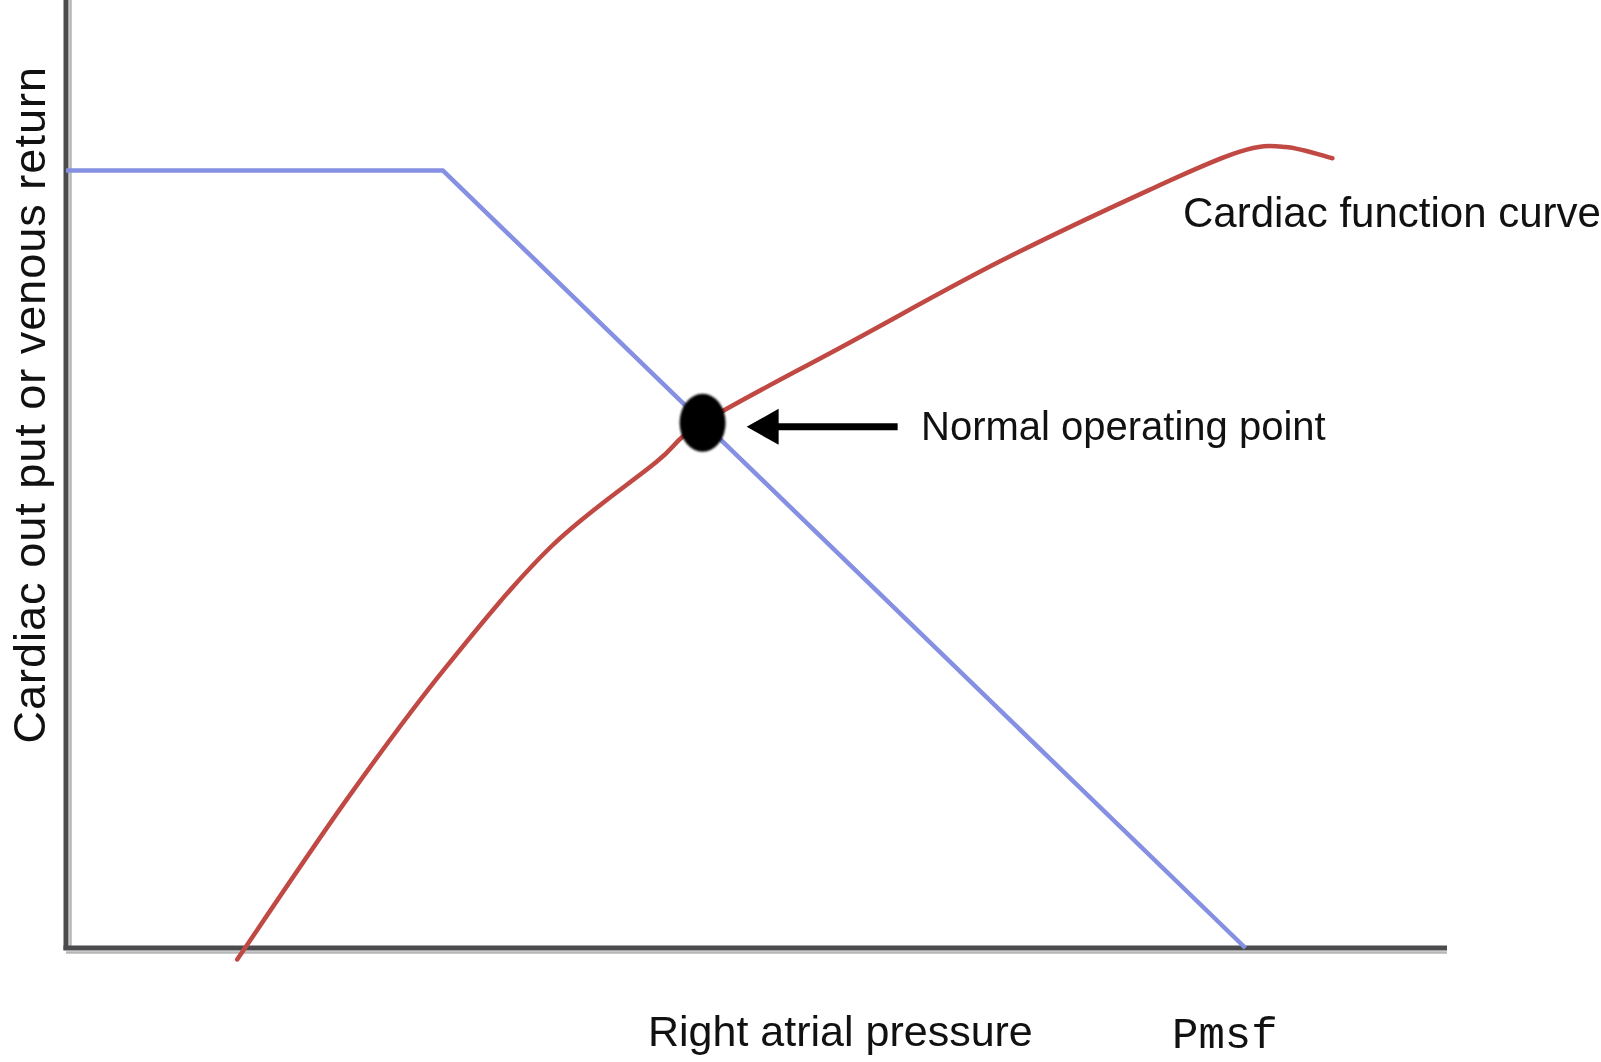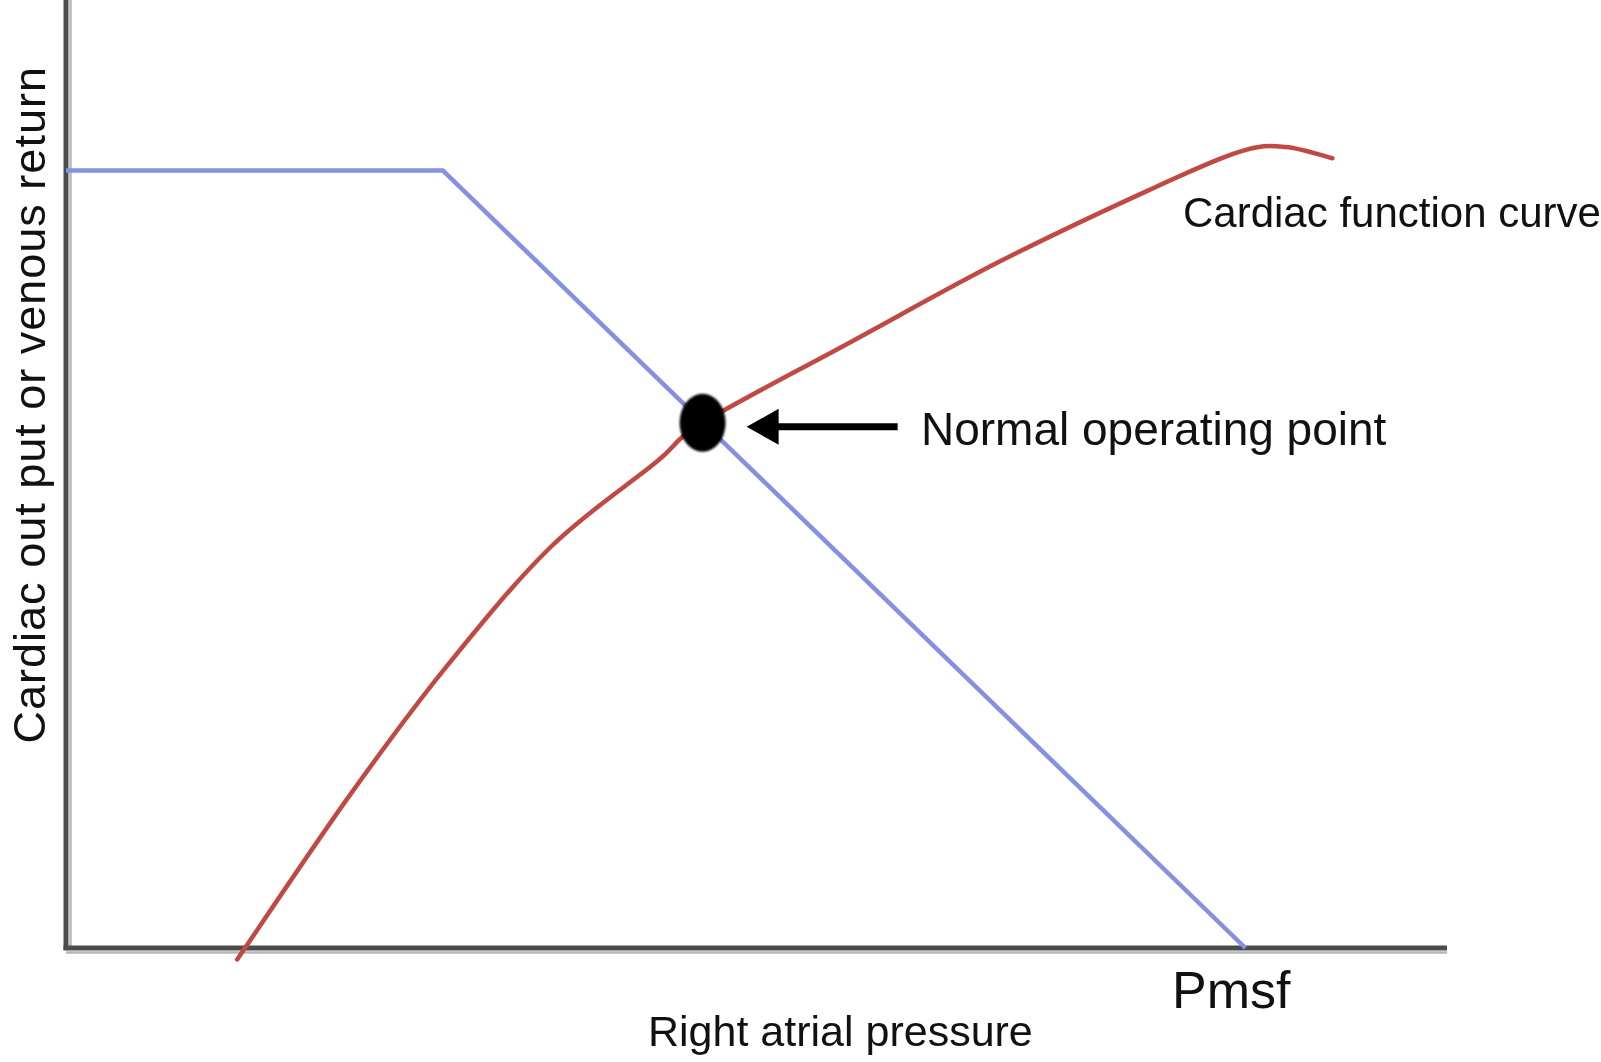--- a/index.html
+++ b/index.html
@@ -12,23 +12,23 @@
   }
   .figure svg{position:absolute;left:0;top:0;}
   .label{
     position:absolute;
     color:#111111;
     font-family:"Liberation Sans", sans-serif;
     white-space:nowrap;
     line-height:1.1;
   }
   .lab-cardiac{left:1183px;top:190px;font-size:42px;}
-  .lab-operating{left:921px;top:404px;font-size:46px;}
+  .lab-operating{left:921px;top:404px;font-size:40px;}
   .lab-venous{left:1164px;top:742px;font-size:42px;}
-  .lab-pmsf{left:1172px;top:962px;font-size:52px;}
+  .lab-pmsf{left:1172px;top:1012px;font-size:44px;font-family:Liberation Mono, monospace;}
   .lab-xaxis{left:648px;top:1008px;font-size:43px;}
   .lab-yaxis{
     left:-360px;top:380px;
     width:780px;
     text-align:center;
     font-size:45px;
     letter-spacing:1px;
     transform:rotate(-90deg);
     transform-origin:center center;
   }

